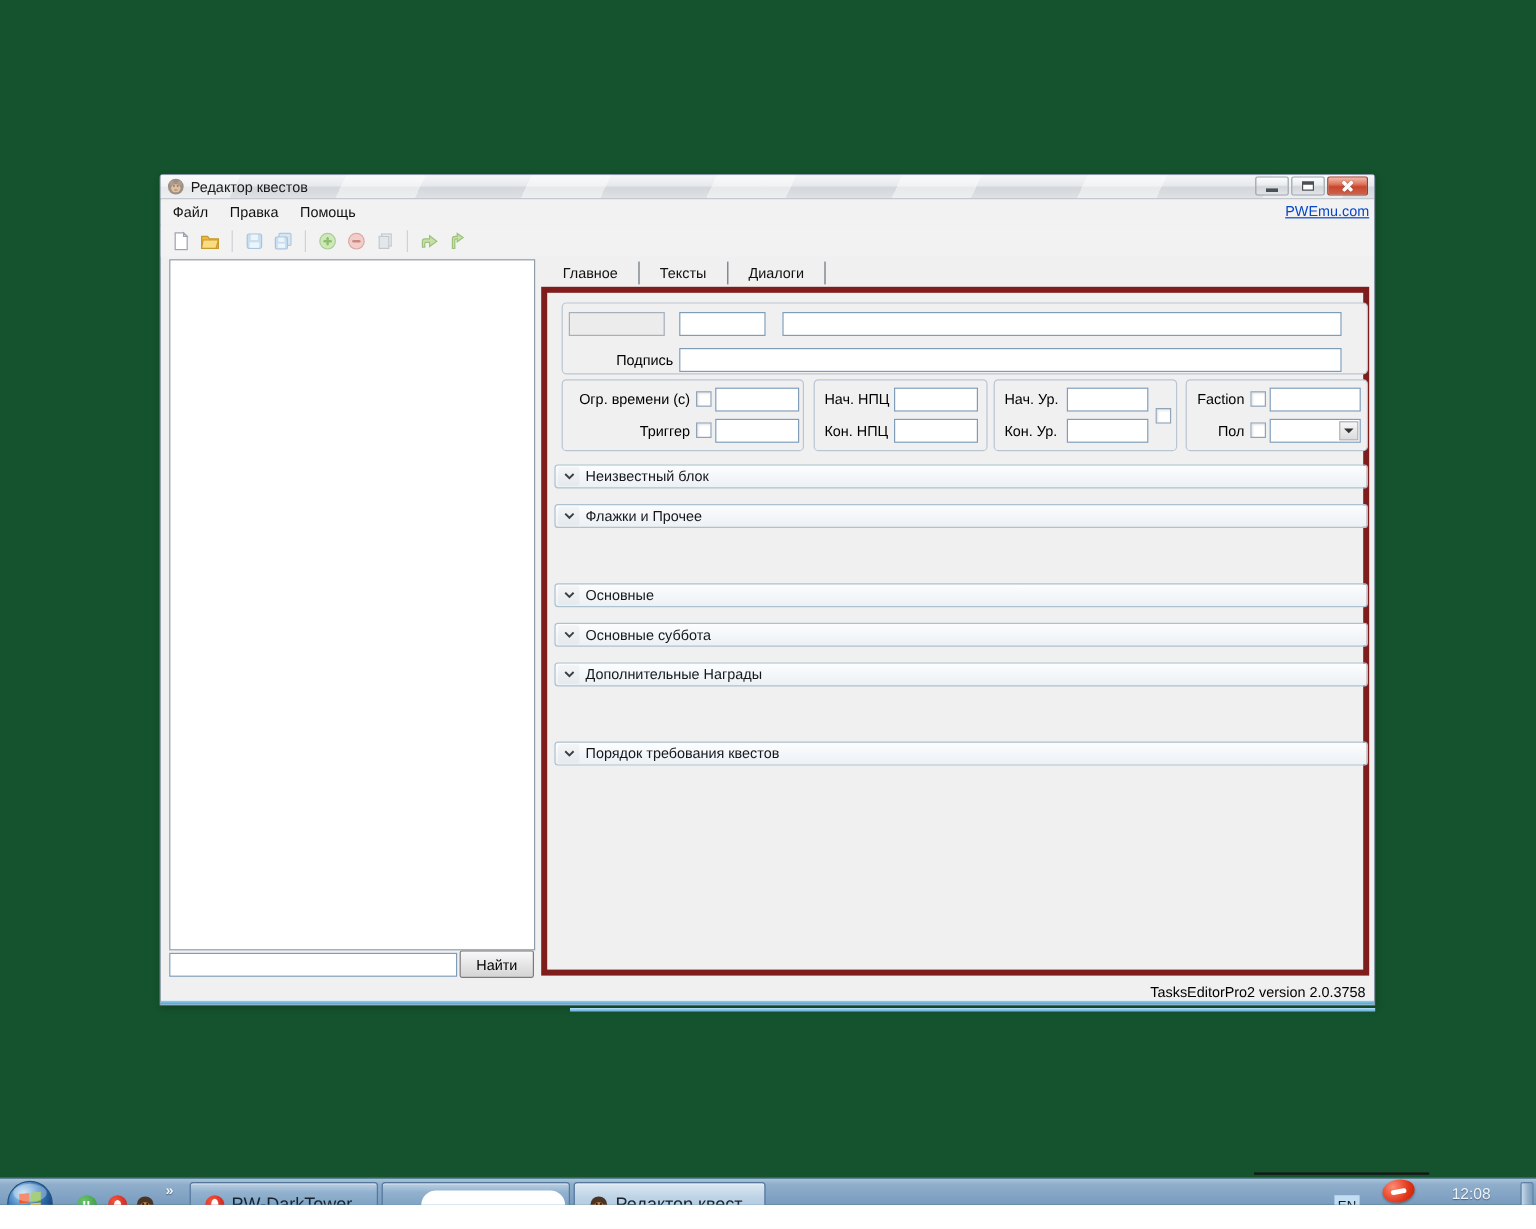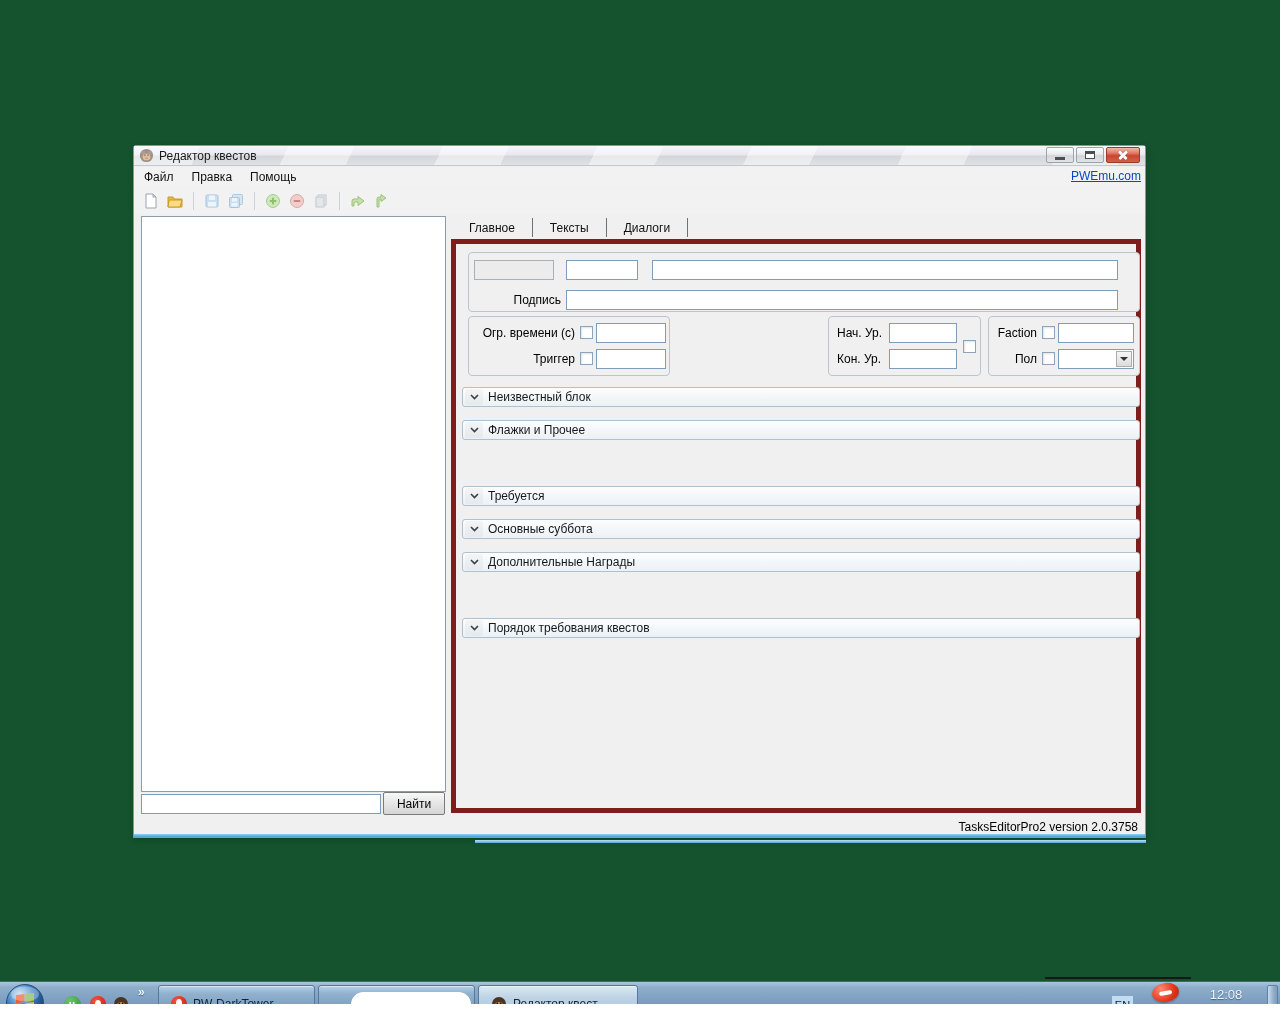--- a/index.html
+++ b/index.html
@@ -100,21 +100,21 @@
   .ql-utorrent { left:63px; }
   .ql-opera { left:89px; }
   .ql-app { left:112px; }
   .circle-ut { width:17px; height:17px; border-radius:50%; background:radial-gradient(circle at 35% 30%,#6CC46C,#2E8F34); color:#fff; font-size:11px; display:flex; align-items:center; justify-content:center; font-weight:bold; }
   .circle-op { width:16px; height:16px; border-radius:50%; background:radial-gradient(circle at 35% 30%,#F4543C,#C01414); position:relative; }
   .circle-op::after { content:""; position:absolute; left:5px; top:3.5px; width:6px; height:9px; border-radius:50%; background:#fff; }
   .ql-chevron { position:absolute; left:138px; top:3px; color:#EFF5FA; font-size:12px; font-weight:bold; text-shadow:0 1px 1px rgba(0,0,0,.4); }
 
   .tb-btn { position:absolute; top:3px; height:37px; border:1px solid #54779C; border-radius:3px;
       background:linear-gradient(180deg,#BBD0E4 0%,#91B1CE 22%,#7BA0C2 60%,#87A9C9 100%);
-      display:flex; align-items:center; gap:6px; padding-left:12px; font-size:12px; color:#16222E;
+      display:flex; align-items:center; gap:6px; padding-left:12px; font-size:15px; color:#16222E;
       box-shadow:inset 0 1px 0 rgba(255,255,255,.45);text-align:center; }
   .tb-btn.active { background:linear-gradient(180deg,#DCE9F3 0%,#BCD2E5 35%,#A7C3DB 100%); }
   .tb-b1 { left:158px; width:157px; }
   .tb-b2 { left:318px; width:157px; }
   .tb-b3 { left:478px; width:160px; }
   .censor-blob { position:absolute; left:32px; top:6px; width:120px; height:25px; background:#fff; border-radius:13px; }
 
   .tray-lang { position:absolute; left:1112px; top:14px; width:21px; height:17px; background:#C2DCF2;
       color:#0F1A26; display:flex; align-items:center; justify-content:center; font-size:11px; }
   .tray-chevron { position:absolute; left:1147px; top:22px; width:0; height:0;
@@ -257,20 +257,26 @@
 
       <div class="groupbox gb-1">
         <span class="lbl" style="left:0; top:6px; width:106px; text-align:right;">Огр. времени (с)</span>
         <span class="cb" style="left:111px; top:9px;"></span>
         <span class="lbl" style="left:0; top:32px; width:106px; text-align:right;">Триггер</span>
         <span class="cb" style="left:111px; top:35px;"></span>
         <input class="tx" style="left: 127px; top: 6px; width: 70px;">
         <input class="tx" style="left: 127px; top: 32px; width: 70px;">
       </div>
 
+      <div class="groupbox gb-2">
+        <span class="lbl" style="left:8px; top:6px;">Нач. НПЦ</span>
+        <input class="tx" style="left: 66px; top: 6px; width: 70px;">
+        <span class="lbl" style="left:8px; top:32px;">Кон. НПЦ</span>
+        <input class="tx" style="left: 66px; top: 32px; width: 70px;">
+      </div>
 
       <div class="groupbox gb-3">
         <span class="lbl" style="left:8px; top:6px;">Нач. Ур.</span>
         <input class="tx" style="left: 60px; top: 6px; width: 68px;">
         <span class="lbl" style="left:8px; top:32px;">Кон. Ур.</span>
         <input class="tx" style="left: 60px; top: 32px; width: 68px;">
         <span class="cb" style="left:134px; top:23px;"></span>
       </div>
 
       <div class="groupbox gb-4">
@@ -301,21 +307,21 @@
             </svg>
           </span>
         <span class="sl">Флажки и Прочее</span>
       </div>
       <div class="sect" style="top:242px;">
         <span class="chv">
             <svg width="9" height="6" viewBox="0 0 9 6">
               <polyline points="1,1 4.5,4.5 8,1" fill="none" stroke="#3A3F44" stroke-width="1.6"></polyline>
             </svg>
           </span>
-        <span class="sl">Требуется</span>
+        <span class="sl">Основные</span>
       </div>
       <div class="sect" style="top:275px;">
         <span class="chv">
             <svg width="9" height="6" viewBox="0 0 9 6">
               <polyline points="1,1 4.5,4.5 8,1" fill="none" stroke="#3A3F44" stroke-width="1.6"></polyline>
             </svg>
           </span>
         <span class="sl">Основные суббота</span>
       </div>
       <div class="sect" style="top:308px;">

